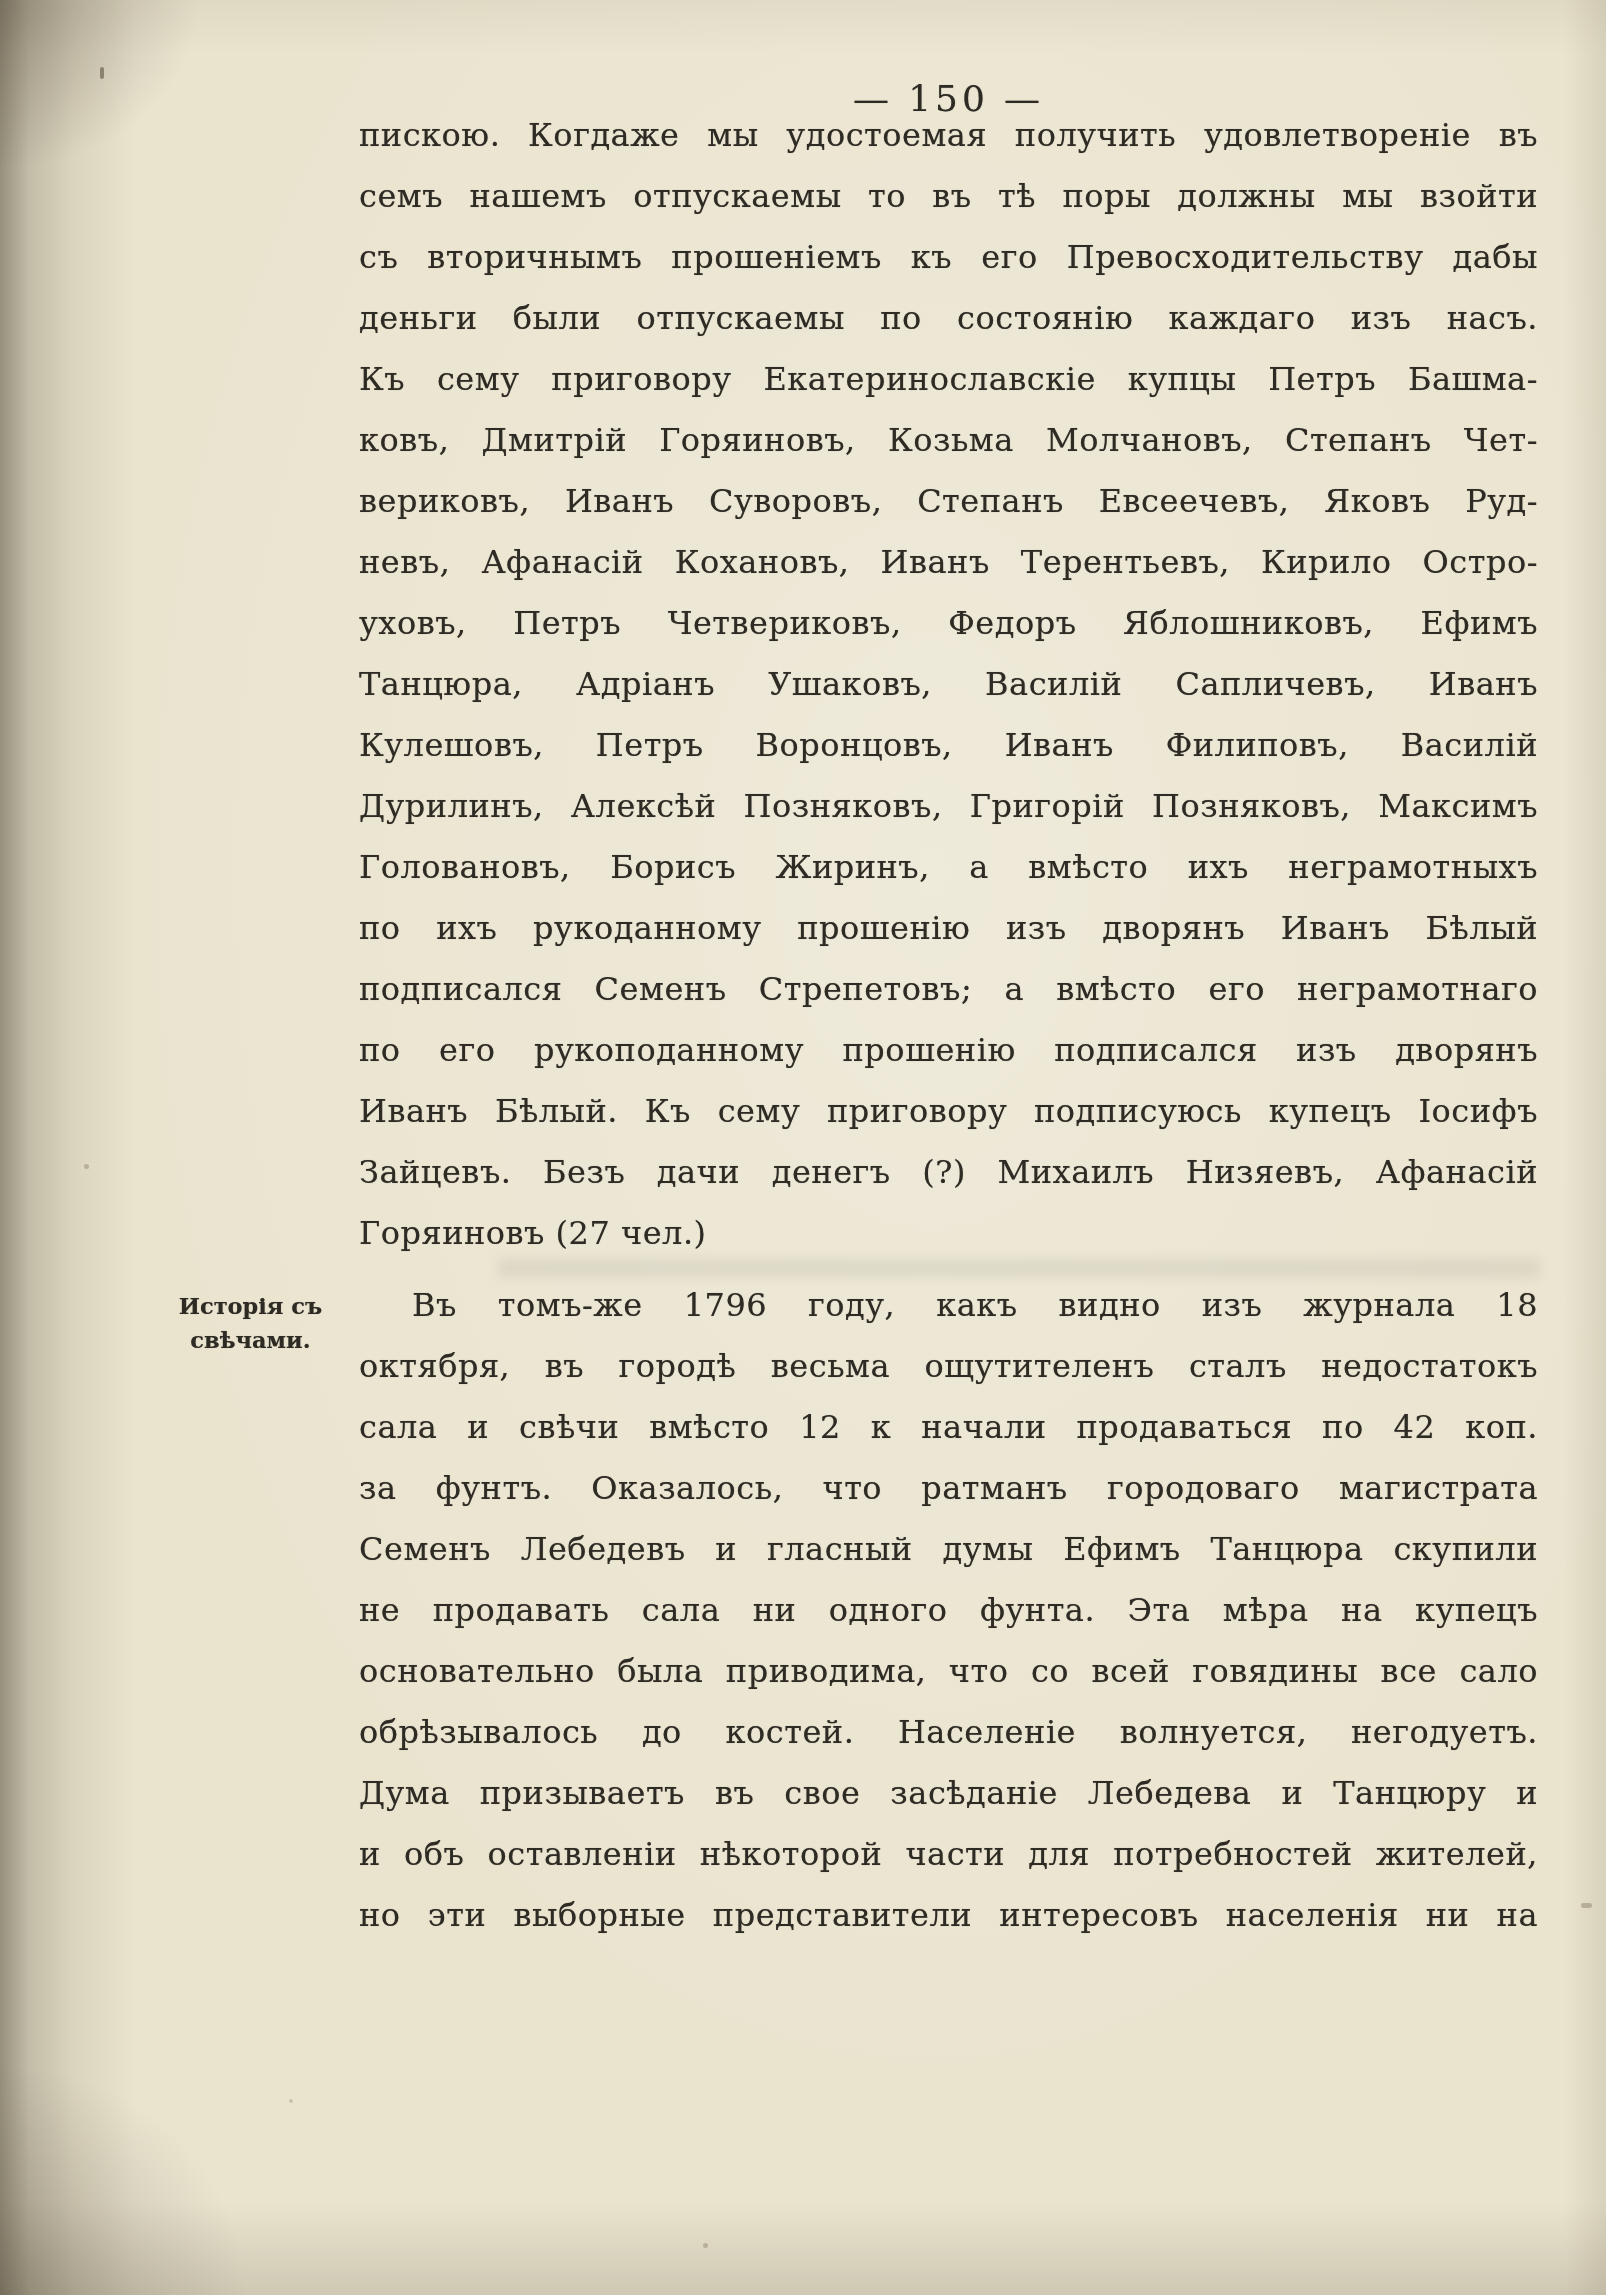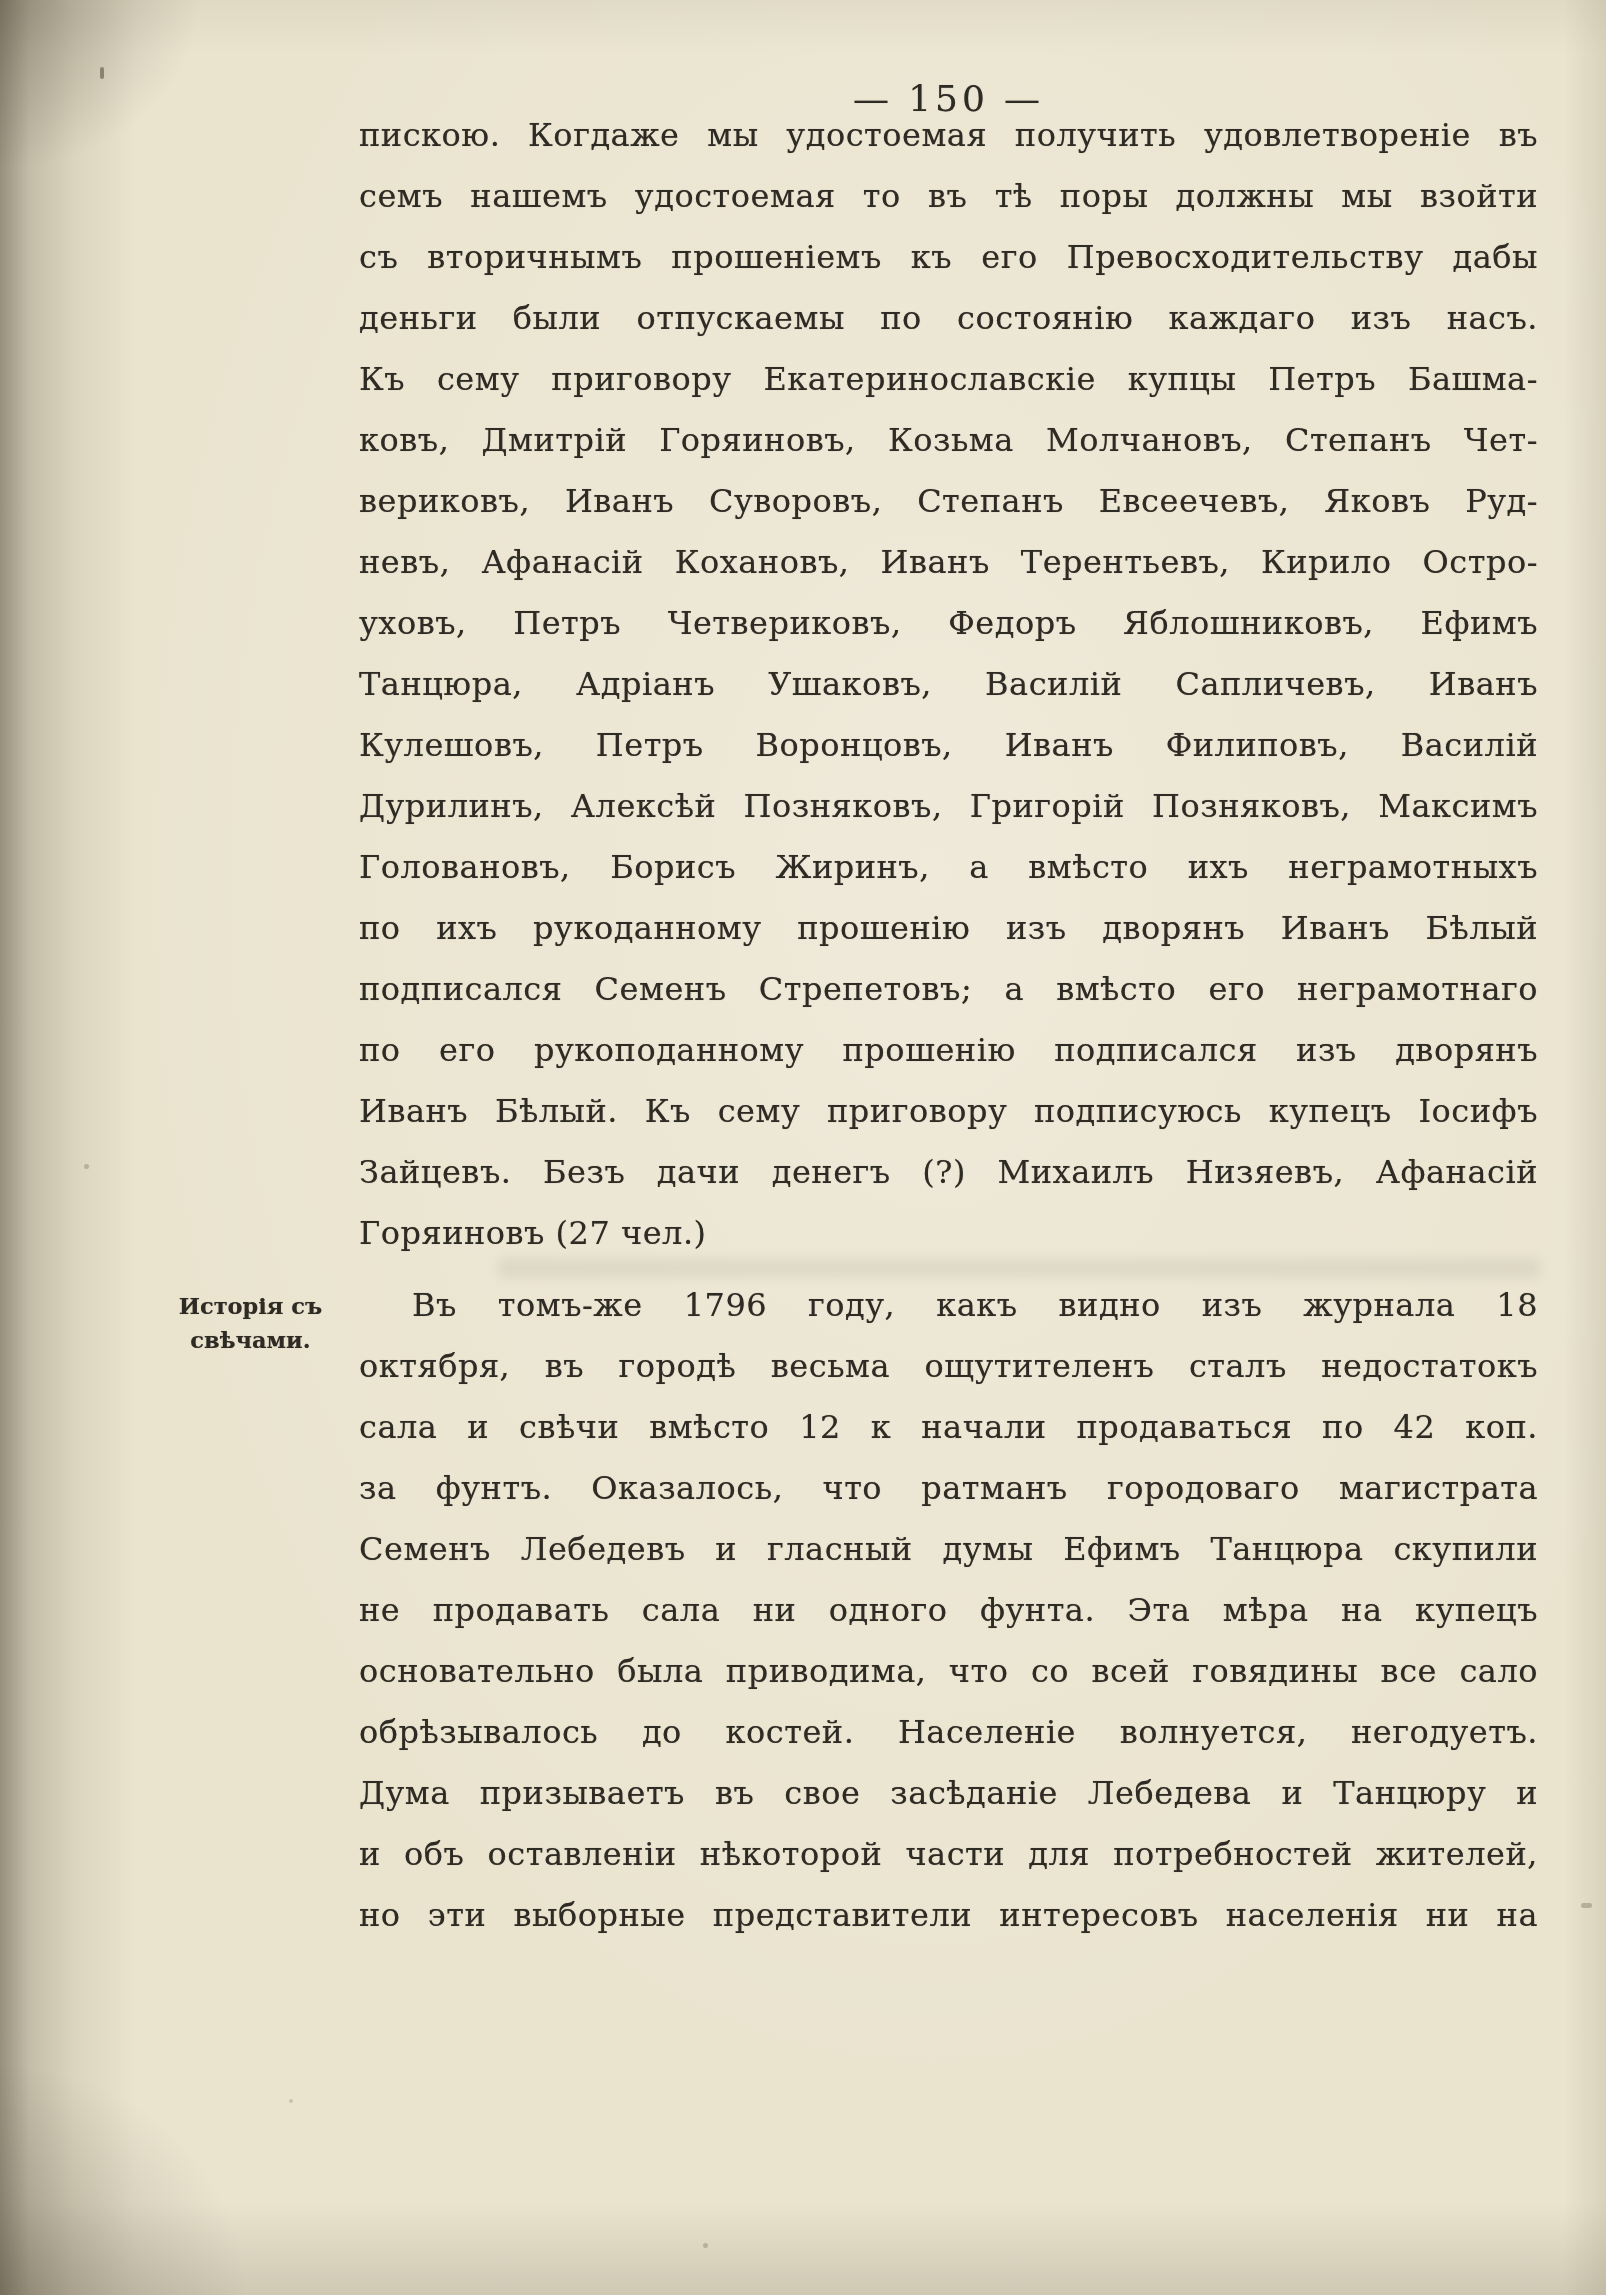--- a/index.html
+++ b/index.html
@@ -122,21 +122,21 @@
   <div class="margin-note" id="margin-note">
       <div class="note-line">Исторія съ</div>
       <div class="note-line">свѣчами.</div>
     </div>
 
   <div class="ghost-smudge"></div>
 
   <div class="text-block" id="text-block">
       <div class="paragraph">
         <div class="line">пискою. Когдаже мы удостоемая получить удовлетвореніе въ</div>
-        <div class="line">семъ нашемъ удостоемая то въ тѣ поры должны мы взойти</div>
+        <div class="line">семъ нашемъ отпускаемы то въ тѣ поры должны мы взойти</div>
         <div class="line">съ вторичнымъ прошеніемъ къ его Превосходительству дабы</div>
         <div class="line">деньги были отпускаемы по состоянію каждаго изъ насъ.</div>
         <div class="line">Къ сему приговору Екатеринославскіе купцы Петръ Башма-</div>
         <div class="line">ковъ, Дмитрій Горяиновъ, Козьма Молчановъ, Степанъ Чет-</div>
         <div class="line">вериковъ, Иванъ Суворовъ, Степанъ Евсеечевъ, Яковъ Руд-</div>
         <div class="line">невъ, Афанасій Кохановъ, Иванъ Терентьевъ, Кирило Остро-</div>
         <div class="line">уховъ, Петръ Четвериковъ, Федоръ Яблошниковъ, Ефимъ</div>
         <div class="line">Танцюра, Адріанъ Ушаковъ, Василій Сапличевъ, Иванъ</div>
         <div class="line">Кулешовъ, Петръ Воронцовъ, Иванъ Филиповъ, Василій</div>
         <div class="line">Дурилинъ, Алексѣй Позняковъ, Григорій Позняковъ, Максимъ</div>

